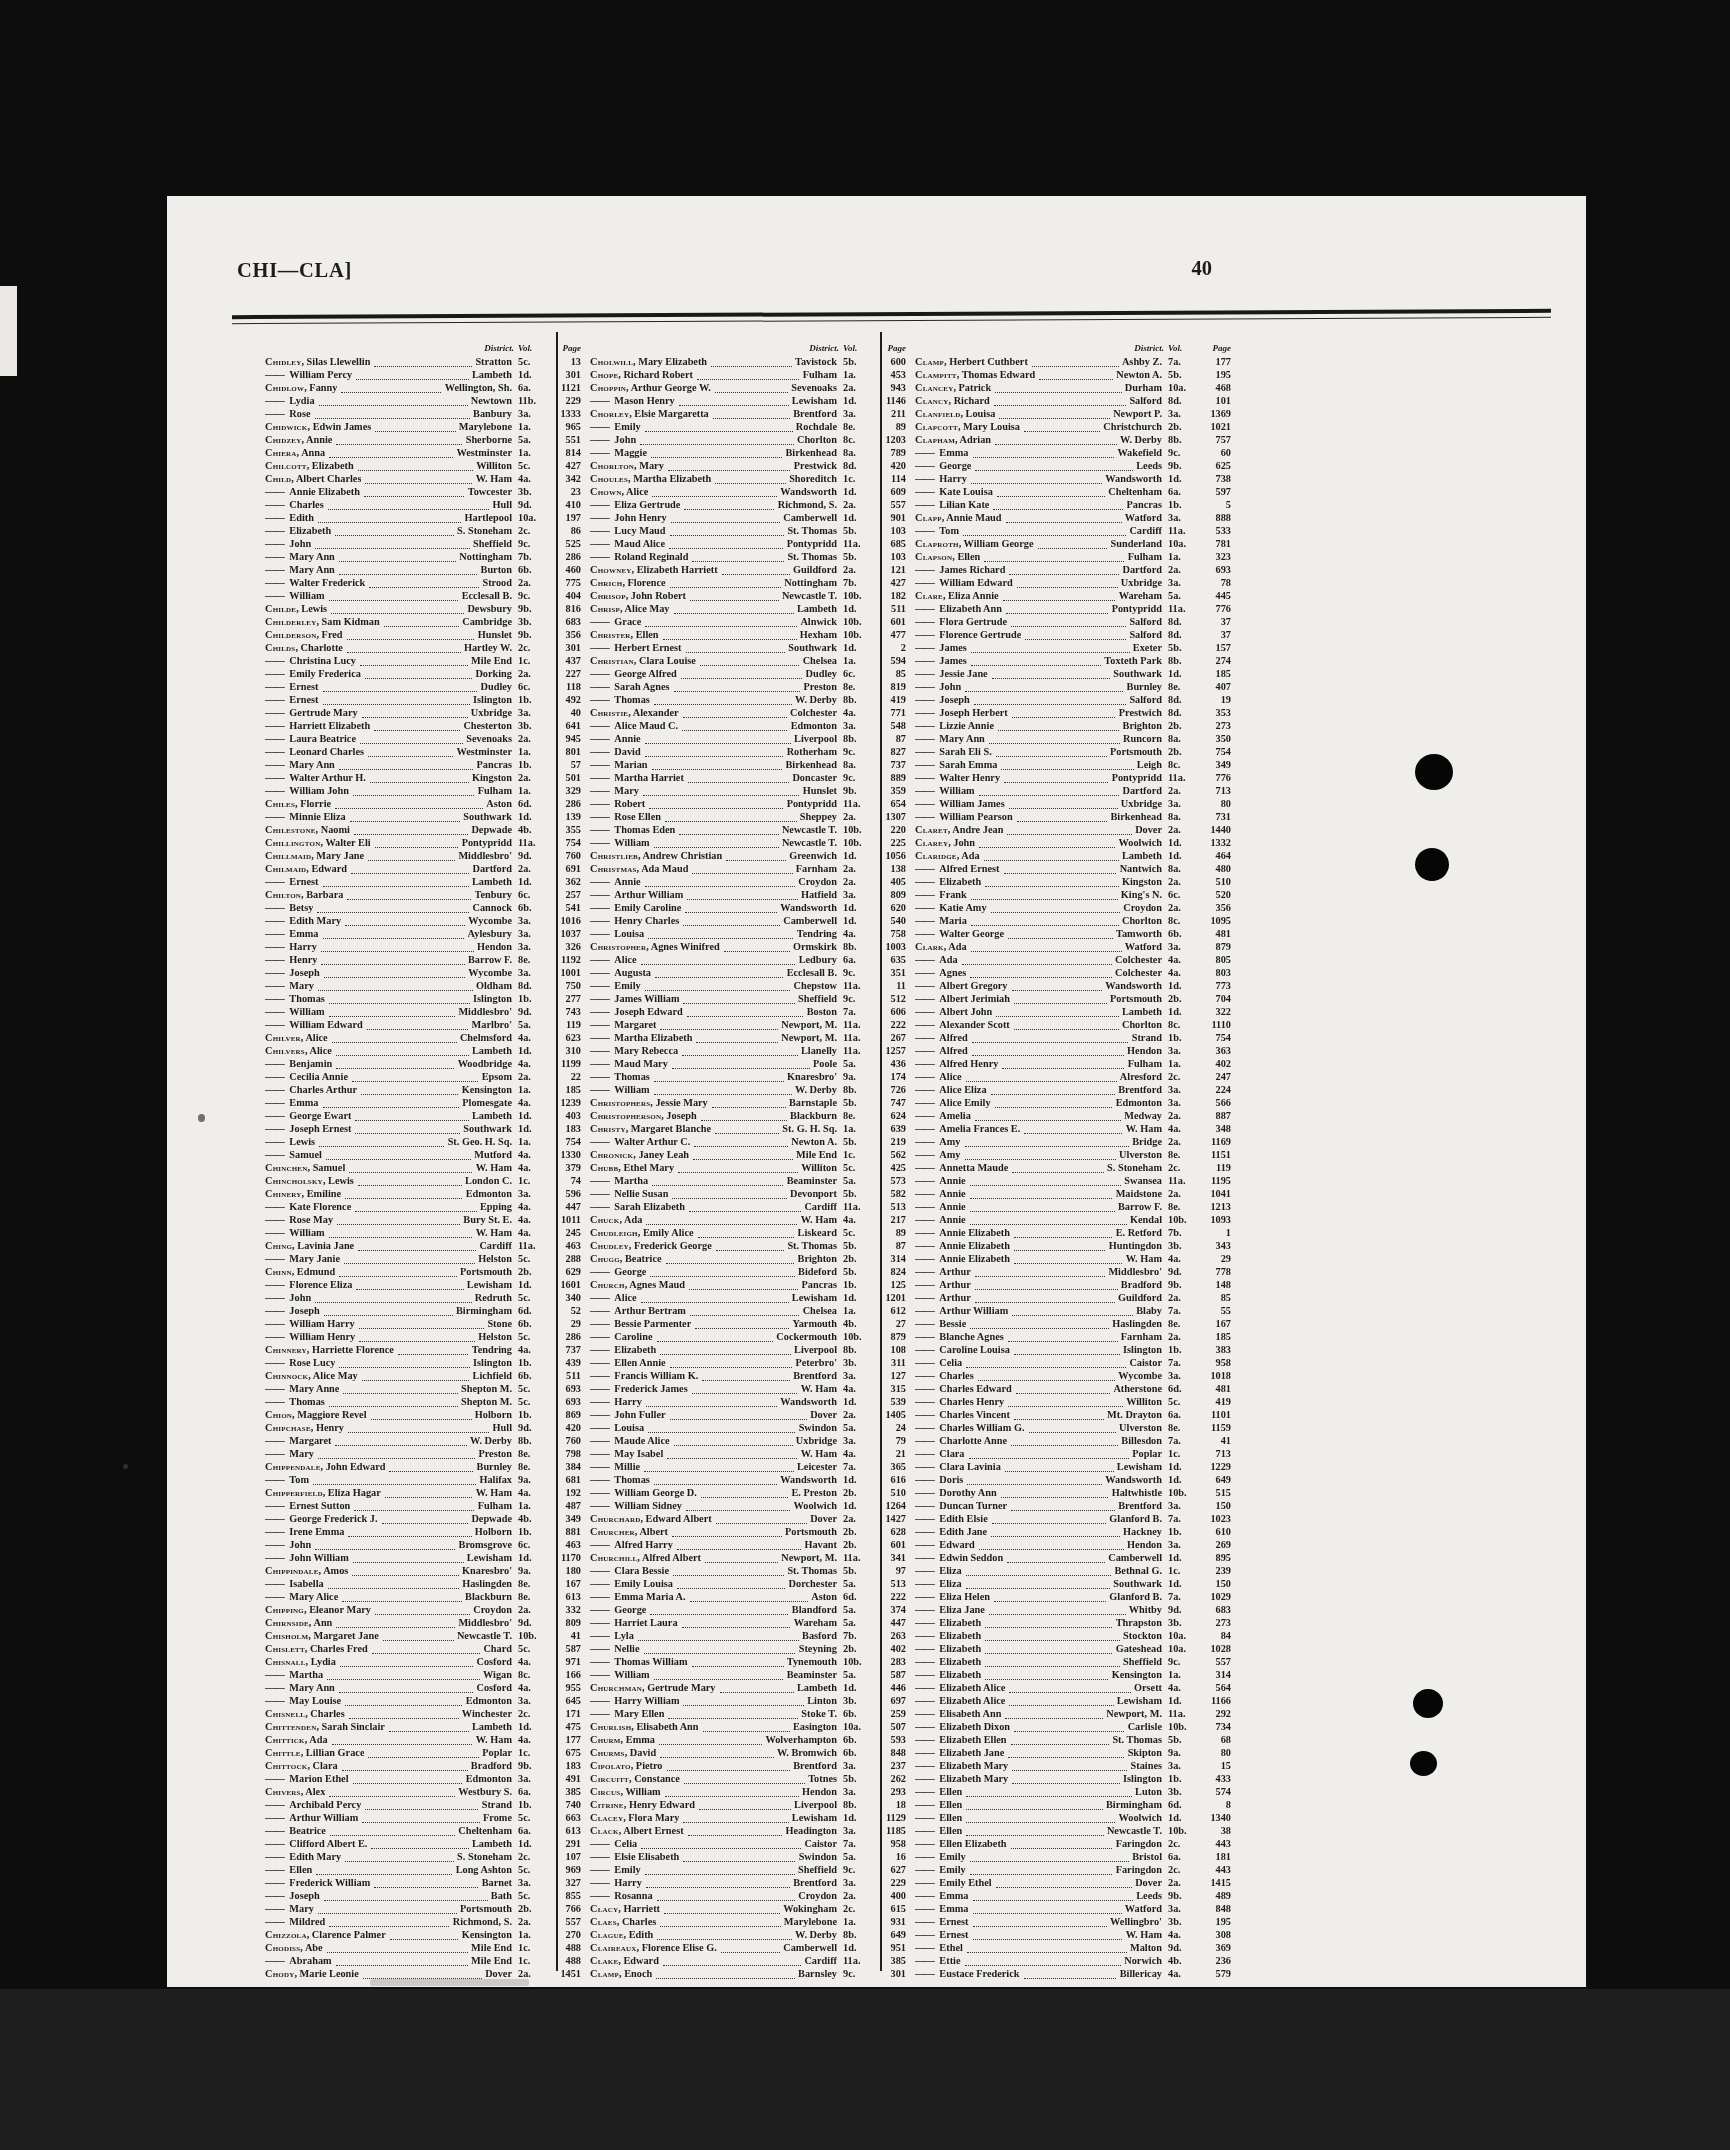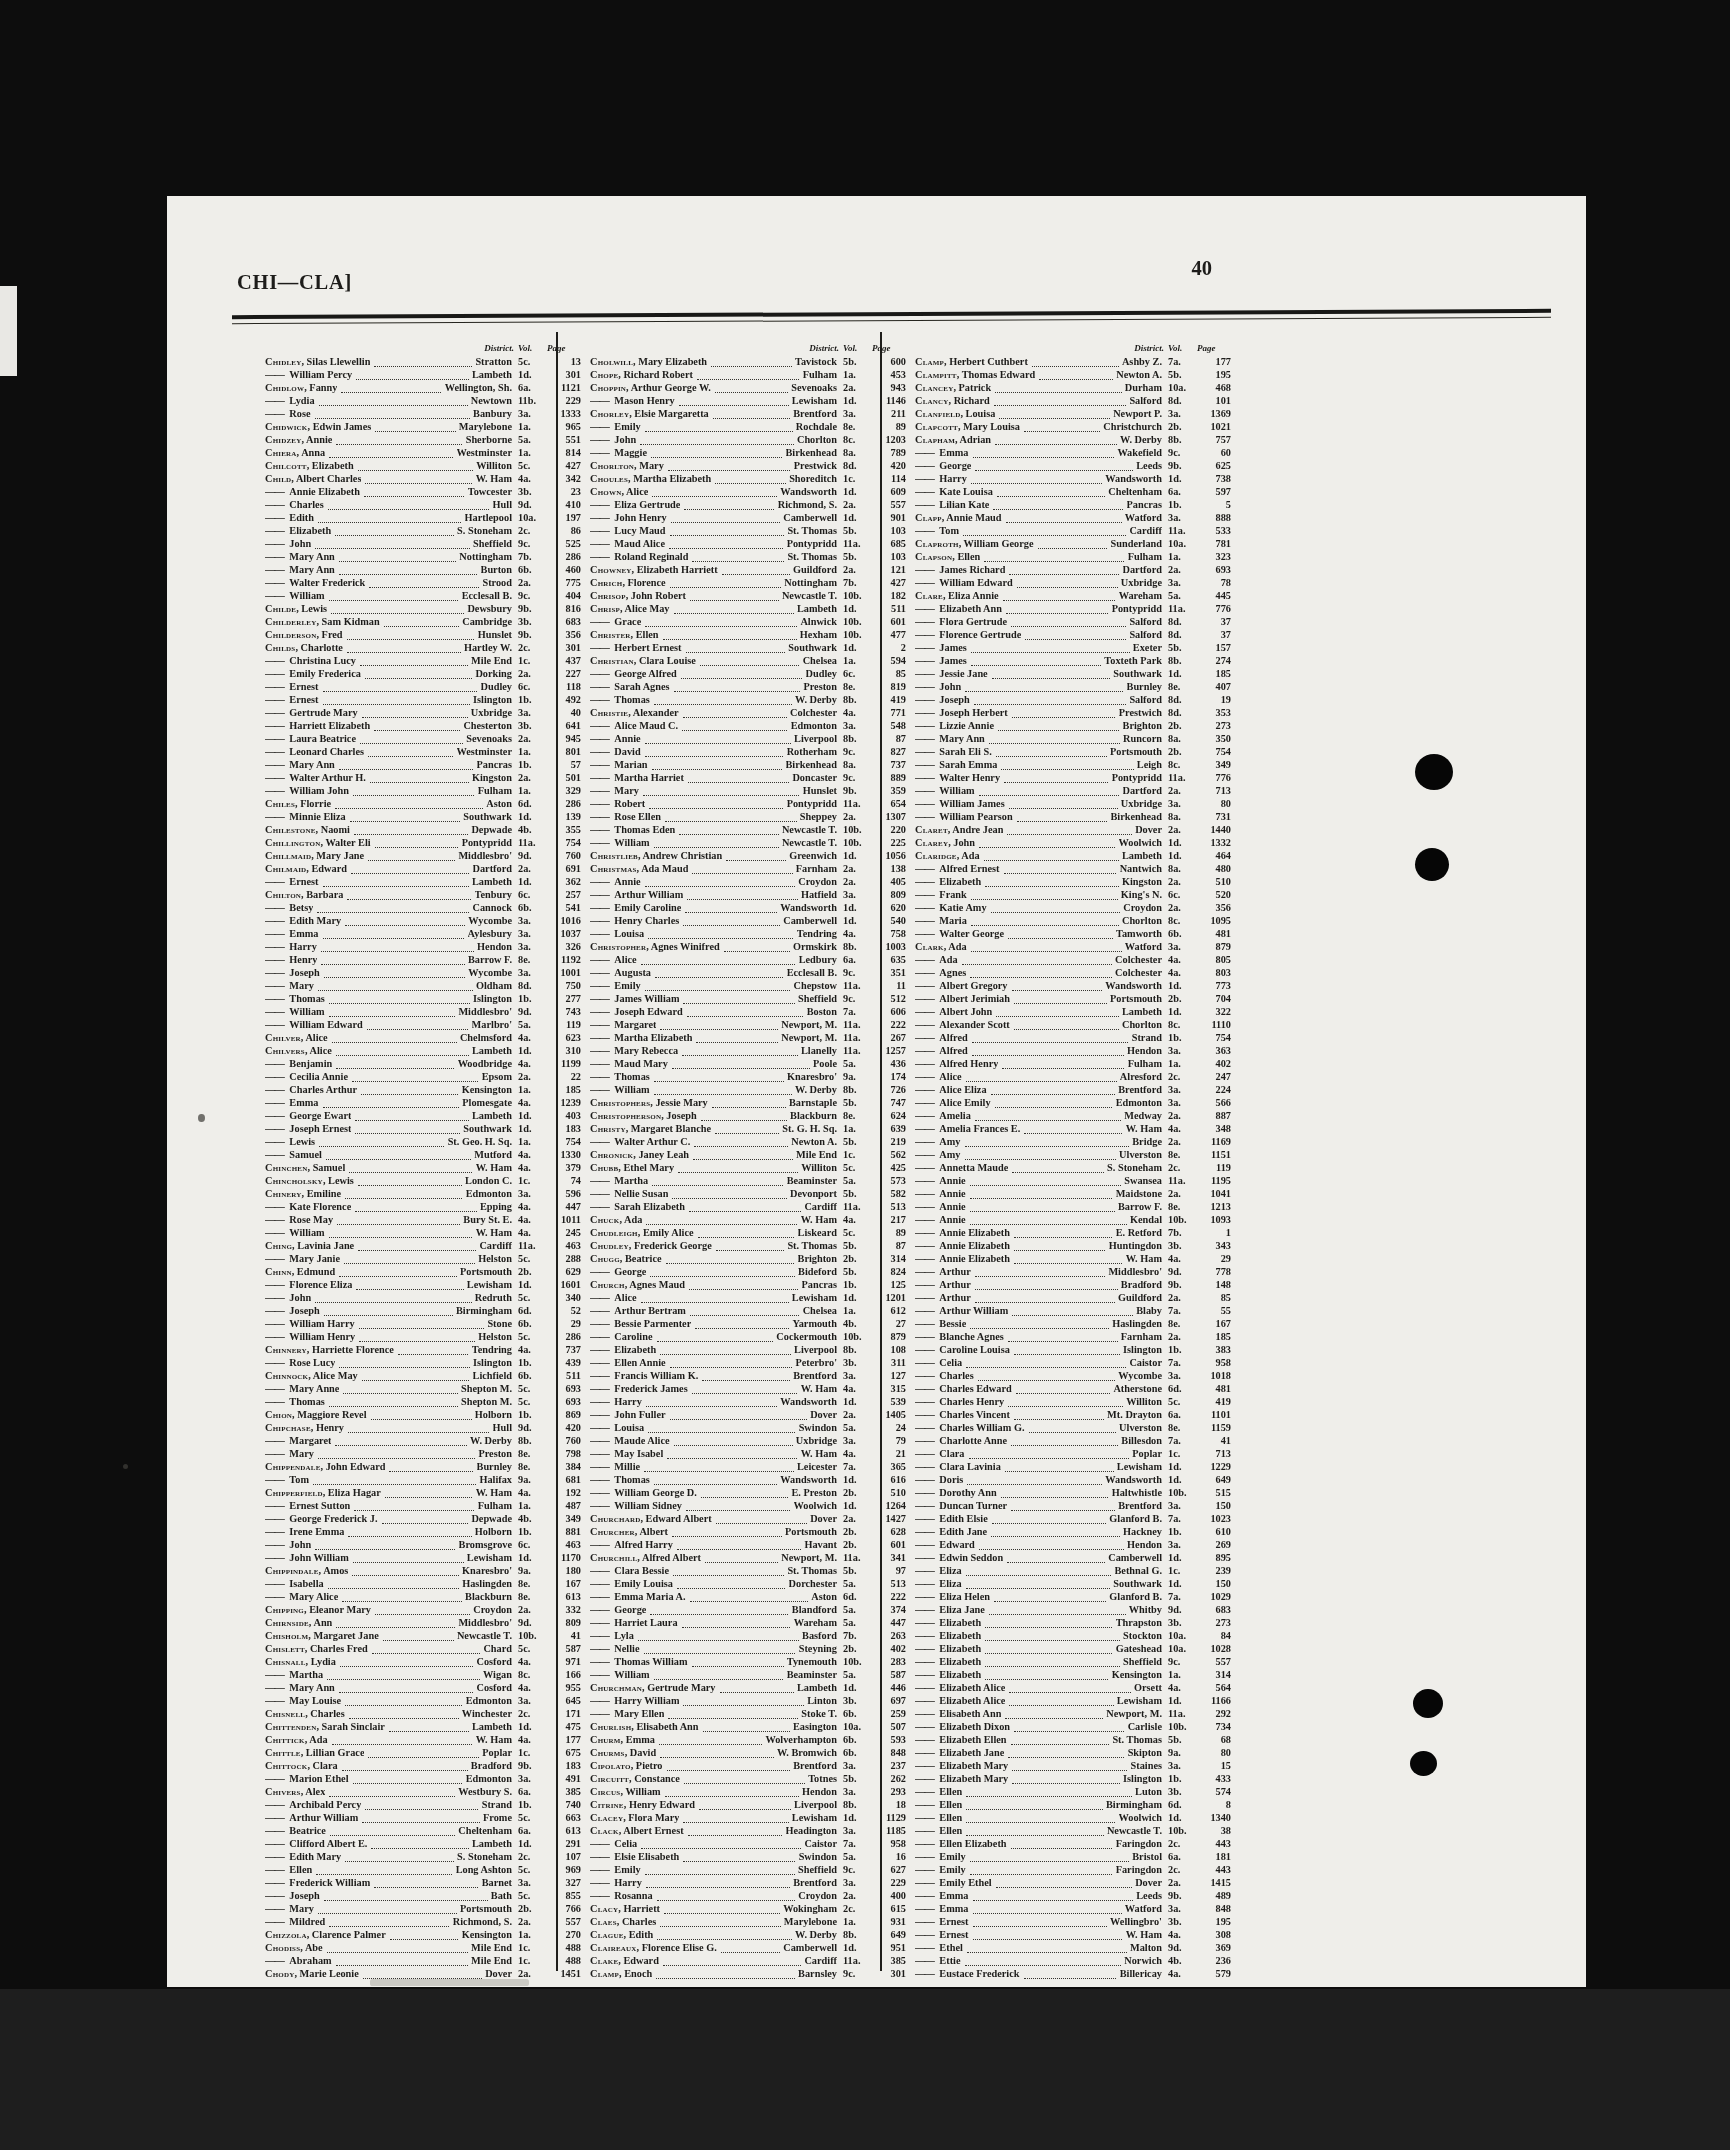--- a/index.html
+++ b/index.html
@@ -7,42 +7,42 @@
     width:1730px;height:2151px;position:relative;overflow:hidden;
     background:#0d0d0d;
     font-family:"Liberation Serif","DejaVu Serif",serif;
   }
   .band-bottom{position:absolute;left:0;top:1989px;width:1730px;height:161px;background:#1e1e1e;}
   .page{
     position:absolute;left:167px;top:196px;width:1419px;height:1791px;
     background:linear-gradient(173deg,#f1f0ec 0%,#edecе7 40%,#eceae4 100%);
     background-color:#efeeea;color:#1d1c1a;
   }
-  .hdr-range{position:absolute;left:70px;top:63px;font-size:20.5px;font-weight:700;letter-spacing:0.7px;white-space:nowrap;margin-top:12px;}
+  .hdr-range{position:absolute;left:70px;top:63px;font-size:20.5px;font-weight:700;letter-spacing:0.7px;white-space:nowrap;}
   .hdr-title{position:absolute;left:198px;top:58px;width:688px;text-align:center;font-size:23px;font-weight:700;white-space:nowrap;}
   .hdr-num{position:absolute;left:966px;top:61px;width:79px;text-align:right;font-size:20.5px;font-weight:700;}
   .rule-thick{position:absolute;left:65px;top:116px;width:1319px;height:4px;background:#181816;transform:rotate(-0.28deg);}
   .rule-thin{position:absolute;left:65px;top:124px;width:1319px;height:1.3px;background:#26251f;transform:rotate(-0.28deg);}
   .vrule{position:absolute;top:136px;width:2px;height:1639px;background:#1f1e1b;}
   .vrule.v1{left:389px;} .vrule.v2{left:713px;}
   .col{position:absolute;top:147px;width:316px;margin-left:28px;}
   .col.c1{left:70px;} .col.c2{left:395px;} .col.c3{left:720px;}
   .row{display:flex;align-items:baseline;height:13px;font-size:10.3px;font-weight:700;white-space:nowrap;}
   .nm{flex:0 1 auto;overflow:hidden;}
   .sc{font-variant:small-caps;letter-spacing:0.2px;}
   .dash{letter-spacing:-0.7px;}
   .lead{flex:1 1 5.3px;min-width:3.3px;border-bottom:1.3px dotted #35332e;margin:0 3.3px 2.6px 4px;align-self:flex-end;}
   .dist{flex:0 0 auto;text-align:right;overflow:hidden;}
   .vol{flex:0 0 29px;padding-left:6px;}
   .pg{flex:0 0 34px;text-align:right;}
   .chead{display:flex;align-items:baseline;height:13.2px;font-size:9px;font-style:italic;font-weight:700;}
   .chead .sp{flex:1 1 auto;}
   .chead .d{flex:0 0 auto;text-align:right;}
   .chead .v{flex:0 0 29px;padding-left:4px;}
-  .chead .p{flex:0 0 34px;text-align:left;}
+  .chead .p{flex:0 0 34px;text-align:right;}
   .notch{position:absolute;left:0;top:286px;width:17px;height:90px;background:#e9e8e4;}
   .hole{position:absolute;border-radius:50%;background:#060606;}
   .h1{left:1415px;top:754px;width:38px;height:36px;}
   .h2{left:1415px;top:848px;width:34px;height:33px;}
   .h3{left:1413px;top:1689px;width:30px;height:29px;}
   .h4{left:1410px;top:1751px;width:26.5px;height:25px;}
   .speck1{position:absolute;left:198px;top:1114px;width:6.6px;height:8px;background:#3c3a36;border-radius:50%;opacity:.7;}
   .speck2{position:absolute;left:123px;top:1464px;width:5.3px;height:5.3px;background:#4a4842;border-radius:50%;opacity:.6;}
   .smudge{position:absolute;left:370px;top:1979px;width:159px;height:6.6px;background:#8a877f;opacity:.35;border-radius:2.6px;}
 </style>

